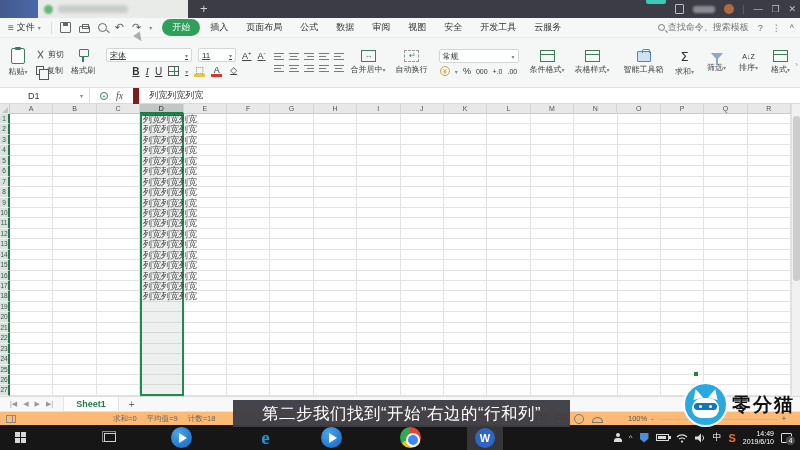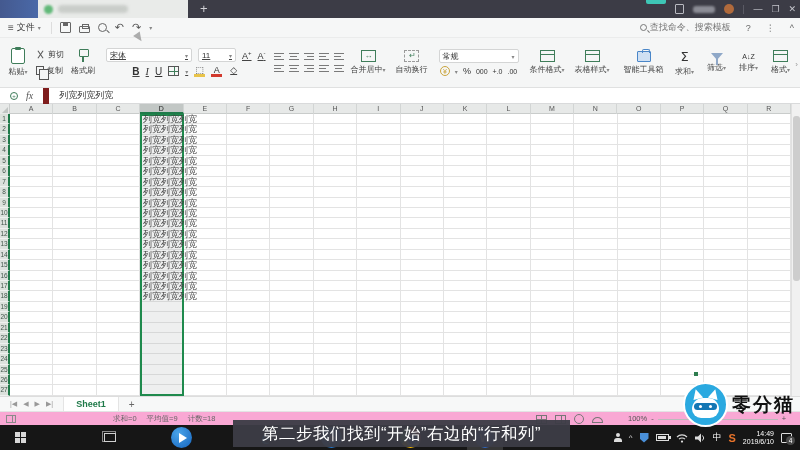--- a/index.html
+++ b/index.html
@@ -33,21 +33,21 @@
   .qi.floppy { border:1px solid #666; border-radius:1px; }
   .qi.floppy::after { content:""; position:absolute; left:2px; top:0; width:5px; height:3px; background:#666; }
   .qi.printer { border:1px solid #666; border-radius:1px; top:2px; height:7px; }
   .qi.printer::after { content:""; position:absolute; left:2px; top:-3px; width:5px; height:3px; border:1px solid #666; }
   .qi.preview { border:1px solid #666; border-radius:50%; width:9px; height:9px; }
   .qi.preview::after { content:""; position:absolute; left:7px; top:7px; width:4px; height:1px; background:#666; transform:rotate(45deg); }
   .undo { font-size:11px; color:#555; }
   .menu-tabs { display:flex; align-items:center; gap:2px; margin-left:6px; }
   .mtab { padding:2px 8px; color:#333; }
   .mtab.active { background:#2fa05a; color:#fff; border-radius:9px; padding:2px 10px; }
-  .m-right { position:absolute; right:6px; display:flex; align-items:center; gap:15px; color:#666; font-size:9px; }
+  .m-right { position:absolute; right:6px; display:flex; align-items:center; gap:9px; color:#666; font-size:9px; }
   .srch { display:flex; align-items:center; gap:3px; color:#777; }
   .srch-ico { width:7px; height:7px; border:1px solid #777; border-radius:50%; position:relative; }
   .srch-ico::after { content:""; position:absolute; left:6px; top:6px; width:3px; height:1px; background:#777; transform:rotate(45deg); }
 
   
   .ribbon { position:absolute; left:0; top:38px; width:800px; height:50px; background:#f5f6f6; border-bottom:1px solid #e0e1e1; display:flex; align-items:stretch; font-size:8px; color:#444; }
   .rgroup { display:flex; align-items:center; padding:3px 4px; gap:4px; }
   .rsep { width:1px; background:#e2e3e3; margin:5px 0; }
   .bigbtn { display:flex; flex-direction:column; align-items:center; justify-content:center; gap:2px; padding:1px 3px; min-width:28px; }
   .bigbtn .lbl { white-space:nowrap; }
@@ -124,35 +124,35 @@
   .greenmark { position:absolute; left:694px; top:268px; width:4px; height:4px; background:#2e7d4f; }
   .cursor1 { position:absolute; left:135px; top:33px; width:0; height:0; border-left:4px solid transparent; border-right:4px solid transparent; border-top:9px solid #9a9a9a; transform:rotate(-35deg); opacity:.8; z-index:50; }
 
   
   .sheetbar { position:absolute; left:0; top:396px; width:800px; height:15px; background:#f7f8f8; border-top:1px solid #ddd; display:flex; align-items:center; font-size:8px; color:#888; }
   .navarrows { display:flex; gap:6px; padding:0 10px; font-size:7px; color:#999; }
   .stab { background:#fff; color:#1f7a49; font-weight:bold; font-size:9px; padding:0 12px; height:15px; line-height:15px; border-right:1px solid #e4e4e4; border-left:1px solid #e4e4e4; }
   .addsheet { padding:0 10px; color:#666; font-size:10px; }
 
   
-  .statusbar { position:absolute; left:0; top:411px; width:800px; height:14px; background:#f9a8d4; border-top:1px solid #e3e4e4; font-size:7.5px; color:#666; }
+  .statusbar { position:absolute; left:0; top:411px; width:800px; height:14px; background:#fdba74; border-top:1px solid #e3e4e4; font-size:7.5px; color:#666; }
   .st-ico { position:absolute; left:6px; top:3px; width:10px; height:8px; border:1px solid #8a8a8a; background:linear-gradient(#8a8a8a 0 0) 5px 0/1px 8px no-repeat; }
   .st-aggs { position:absolute; left:113px; top:0; line-height:14px; display:flex; gap:10px; }
   .viewicons { position:absolute; left:536px; top:2px; display:flex; gap:8px; align-items:center; }
   .vi { width:11px; height:9px; border:1px solid #777; }
   .vi.grid { background:linear-gradient(#777 0 0) 0 3px/11px 1px no-repeat, linear-gradient(#777 0 0) 4px 0/1px 9px no-repeat; }
   .vi.pb { background:linear-gradient(#777 0 0) 5px 0/1px 9px no-repeat; }
   .vi.round { border-radius:50%; width:10px; height:10px; position:relative; }
   .vi.eye { border-radius:60% 60% 60% 60%/100% 100% 0 0; height:6px; margin-top:2px; }
   .zoomwrap { position:absolute; left:628px; top:0; line-height:14px; display:flex; align-items:center; gap:4px; color:#555; }
   .ztrack { width:120px; height:1px; background:#bbb; position:relative; }
   .zknob { position:absolute; left:52px; top:-3px; width:7px; height:7px; border-radius:50%; background:#fff; border:1px solid #999; }
 
   
-  .subtitle { position:absolute; left:233px; top:400px; width:337px; height:27px; background:rgba(60,60,70,0.96); color:#fff; font-size:16.5px; display:flex; align-items:center; justify-content:center; letter-spacing:0.5px; z-index:90; white-space:nowrap;margin-top:20px; }
+  .subtitle { position:absolute; left:233px; top:400px; width:337px; height:27px; background:rgba(60,60,70,0.96); color:#fff; font-size:16.5px; display:flex; align-items:center; justify-content:center; letter-spacing:0.5px; z-index:90; white-space:nowrap; }
 
   
   .wm { position:absolute; left:683px; top:382px; z-index:95; display:flex; align-items:center; }
   .wm-circle { width:45px; height:45px; border-radius:50%; background:#2aa9e0; position:relative; overflow:hidden; border:2px solid #fff; }
   .cat-face { position:absolute; left:7px; top:14px; width:27px; height:20px; background:#fff; border-radius:12px 12px 10px 10px; }
   .cat-earL,.cat-earR { position:absolute; top:5px; width:0; height:0; border-left:5px solid transparent; border-right:5px solid transparent; border-bottom:10px solid #fff; }
   .cat-earL { left:7px; transform:rotate(-15deg);} .cat-earR { left:24px; transform:rotate(15deg);}
   .cat-mask { position:absolute; left:9px; top:19px; width:23px; height:7px; background:#1477b4; border-radius:4px; }
   .cat-eye1,.cat-eye2 { position:absolute; top:21px; width:3px; height:3px; border-radius:50%; background:#fff; }
   .cat-eye1 { left:14px; } .cat-eye2 { left:24px; }
@@ -219,20 +219,32 @@
     </div>
     <span class="m-sep"></span>
     <div class="qicons">
       <span class="qi floppy"></span>
       <span class="qi printer"></span>
       <span class="qi preview"></span>
       <span class="undo">↶</span>
       <span class="undo">↷</span>
       <span class="caret">▾</span>
     </div>
+    <div class="menu-tabs">
+        <span class="mtab active">开始</span>
+        <span class="mtab">插入</span>
+        <span class="mtab">页面布局</span>
+        <span class="mtab">公式</span>
+        <span class="mtab">数据</span>
+        <span class="mtab">审阅</span>
+        <span class="mtab">视图</span>
+        <span class="mtab">安全</span>
+        <span class="mtab">开发工具</span>
+        <span class="mtab">云服务</span>
+      </div>
     <div class="m-right">
       <span class="srch">
         <span class="srch-ico"></span>
         <span>查找命令、搜索模板</span>
       </span>
       <span>?</span>
       <span>⋮</span>
       <span>^</span>
     </div>
   </div>
@@ -367,20 +379,24 @@
         
         
       </div>
 
     </div>
   </div>
   <span class="rib-more">›</span>
   <span class="cursor1"></span>
 
   <div class="fbar">
+    <div class="namebox">
+      <span>D1</span>
+      <span class="caret">▾</span>
+    </div>
     <div class="fico">
       <span class="mag">+</span>
       <span class="fx">fx</span>
     </div>
     <div class="fvalue">列宽列宽列宽</div>
   </div>
 
   <div class="gridarea">
     <div class="gridbody"></div>
     <div class="selcol"></div>

